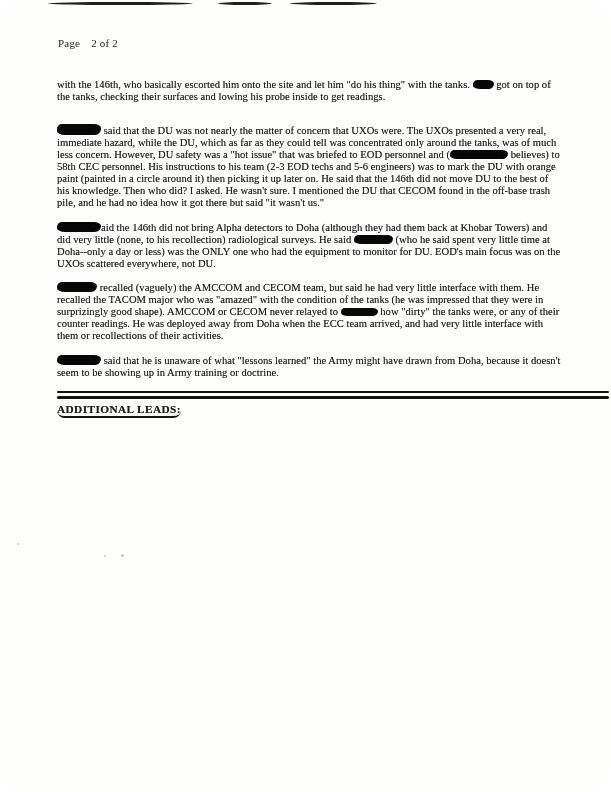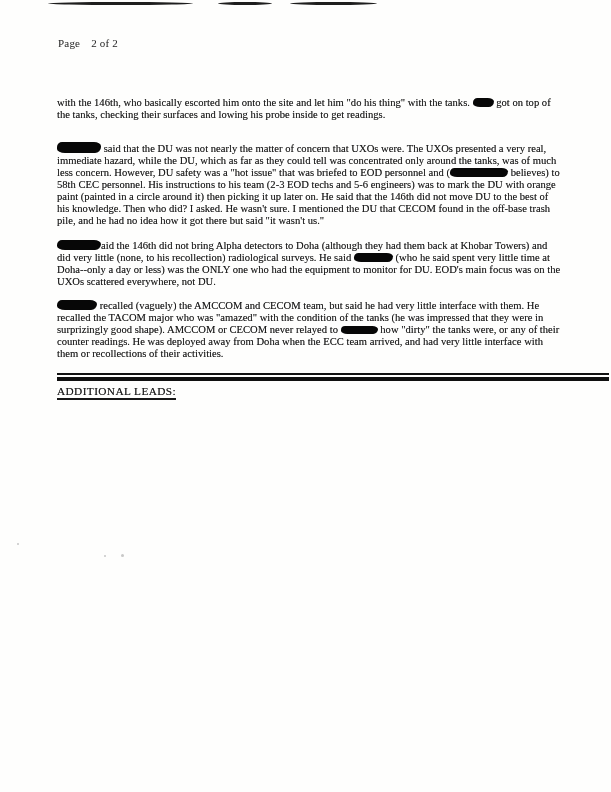--- a/index.html
+++ b/index.html
@@ -1,57 +1,57 @@
 <!DOCTYPE html>
 <html><head>
 <meta charset="utf-8">
 <style>
-  * { box-sizing: border-box; }
+  * { box-sizing: border-box; border-radius: 24px; }
   html, body { margin: 0; padding: 0; }
   body {
     width: 611px; height: 792px;
     background: #ffffff;
     position: relative;
     overflow: hidden;
     font-family: "Liberation Serif", "DejaVu Serif", serif;
   }
   .sheet {
     position: absolute; inset: 0;
     background: #fefefd;
     color: #1d1d1d;
   }
   .page-number {
     position: absolute; left: 58px; top: 37px;
     font-size: 11px; letter-spacing: 0.2px;
     color: #242424;
   }
   .page-number .val { margin-left: 11px; }
   .doc-body {
-    position: absolute; left: 57px; top: 97px; width: 506px;
+    position: absolute; left: 57px; top: 79px; width: 506px;
     font-size: 10.6px; line-height: 12px;
     color: #1c1c1c;
   }
   .para {
     margin: 0 0 12.5px 0;
     text-shadow: 0 0 0.4px rgba(25,25,25,0.55);
   }
   .para:first-child { margin-bottom: 21px; }
   .redaction {
     display: inline-block;
     background: #070707;
     border-radius: 5px 7px 6px 8px / 5px 4px 6px 4px;
     vertical-align: -1px;
   }
   .rule-block { width: 552px; margin-top: 2px; }
   .rule-thin  { height: 2px;   background: #121212; }
   .rule-thick { height: 3.5px; background: #101010; margin-top: 2.5px; }
   .leads-heading {
     display: inline-block;
     margin-top: 4px;
-    font-weight: normal;
+    font-weight: bold;
     font-size: 11.3px;
     letter-spacing: 0.4px;
     border-bottom: 2px solid #161616;
     padding-bottom: 1px;
     text-shadow: 0 0 0.4px rgba(20,20,20,0.6);
   }
   .streak { position: absolute; background: #050505; border-radius: 50%; opacity: 0.9; }
   .speck  { position: absolute; background: #9a9a9a; border-radius: 50%; opacity: 0.55; }
 </style>
 </head>
@@ -71,20 +71,21 @@
   <div class="page-number">
     <span>Page</span><span class="val">2 of 2</span>
   </div>
 
   <div class="doc-body">
     <div id="paragraphs">
         <p class="para">with the 146th, who basically escorted him onto the site and let him "do his thing" with the tanks. <span class="redaction" style="width: 21px; height: 9px; background: rgb(7, 7, 7);"></span> got on top of the tanks, checking their surfaces and lowing his probe inside to get readings.</p>
         <p class="para"><span class="redaction" style="width: 44px; height: 11px; background: rgb(7, 7, 7);"></span> said that the DU was not nearly the matter of concern that UXOs were.  The UXOs presented a very real, immediate hazard, while the DU, which as far as they could tell was concentrated only around the tanks, was of much less concern.  However, DU safety was a "hot issue" that was briefed to EOD personnel and (<span class="redaction" style="width: 58px; height: 9px; background: rgb(7, 7, 7);"></span> believes) to 58th CEC personnel.  His instructions to his team (2-3 EOD techs and 5-6 engineers) was to mark the DU with orange paint (painted in a circle around it) then picking it up later on.  He said that the 146th did not move DU to the best of his knowledge.  Then who did? I asked.  He wasn't sure.  I mentioned the DU that CECOM found in the off-base trash pile, and he had no idea how it got there but said "it wasn't us."</p>
         <p class="para"><span class="redaction" style="width: 44px; height: 10px; background: rgb(7, 7, 7);"></span>aid the 146th did not bring Alpha detectors to Doha (although they had them back at Khobar Towers) and did very little (none, to his recollection) radiological surveys.  He said <span class="redaction" style="width: 39px; height: 9px; background: rgb(7, 7, 7);"></span> (who he said spent very little time at Doha--only a day or less) was the ONLY one who had the equipment to monitor for DU.  EOD's main focus was on the UXOs scattered everywhere, not DU.</p>
         <p class="para"><span class="redaction" style="width: 40px; height: 10px; background: rgb(7, 7, 7);"></span> recalled (vaguely) the AMCCOM and CECOM team, but said he had very little interface with them.  He recalled the TACOM major who was "amazed" with the condition of the tanks (he was impressed that they were in surprizingly good shape).   AMCCOM or CECOM never relayed to <span class="redaction" style="width: 37px; height: 8px; background: rgb(7, 7, 7);"></span> how "dirty" the tanks were, or any of their counter readings.  He was deployed away from Doha when the ECC team arrived, and had very little interface with them or recollections of their activities.</p>
+        <p class="para"><span class="redaction" style="width: 44px; height: 10px; background: rgb(7, 7, 7);"></span> said that he is unaware of what "lessons learned" the Army might have drawn from Doha, because it doesn't seem to be showing up in Army training or doctrine.</p>
       </div>
 
     <div class="rule-block">
       <div class="rule-thin"></div>
       <div class="rule-thick"></div>
     </div>
 
     <div class="leads-heading">ADDITIONAL LEADS:</div>
   </div>
 

